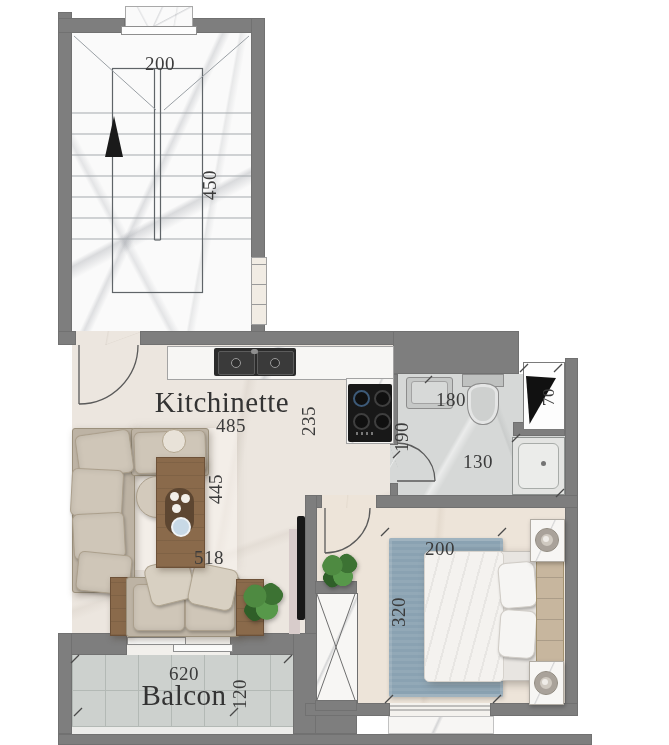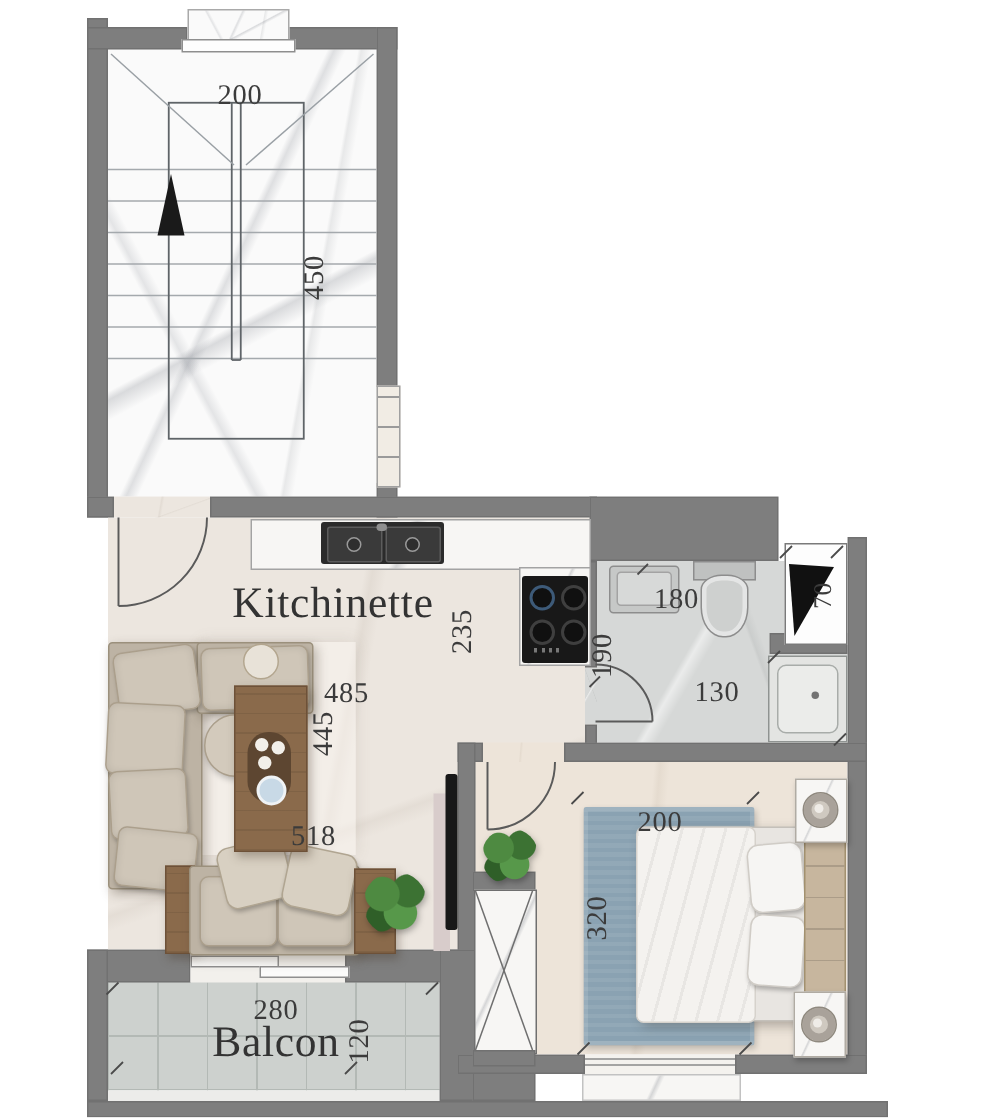--- a/index.html
+++ b/index.html
@@ -231,31 +231,31 @@
         <path d="M 556 497 l 8 -8"></path>
       <path d="M 425 383 l 7 -7"></path>
         <path d="M 393 458 l 7 -7"></path>
     </g>
   </svg>
 
   <div class="lbl" style="left:125px;top:52px;"><span>200</span></div>
   <div class="lbl rot" style="left:175px;top:173px;"><span>450</span></div>
 
   <div class="lbl room" style="left:152px;top:388px;"><span>Kitchinette</span></div>
-  <div class="lbl" style="left:196px;top:451px;"><span>485</span></div>
+  <div class="lbl" style="left:196px;top:414px;"><span>485</span></div>
   <div class="lbl rot" style="left:274px;top:409px;"><span>235</span></div>
 
   <div class="lbl rot" style="left:181px;top:477px;"><span>445</span></div>
   <div class="lbl" style="left:174px;top:546px;"><span>518</span></div>
 
   <div class="lbl" style="left:416px;top:388px;"><span>180</span></div>
   <div class="lbl rot" style="left:367px;top:425px;"><span>190</span></div>
   <div class="lbl" style="left:443px;top:450px;"><span>130</span></div>
   <div class="lbl rot" style="left:514px;top:385px;font-size:17px;"><span>70</span></div>
 
   <div class="lbl" style="left:405px;top:537px;"><span>200</span></div>
   <div class="lbl rot" style="left:364px;top:600px;"><span>320</span></div>
 
-  <div class="lbl" style="left:149px;top:662px;"><span>280</span></div>
+  <div class="lbl" style="left:149px;top:662px;"><span>620</span></div>
   <div class="lbl room" style="left:114px;top:681px;"><span>Balcon</span></div>
   <div class="lbl rot" style="left:205px;top:682px;"><span>120</span></div>
 
 </div>
 
 </body></html>

